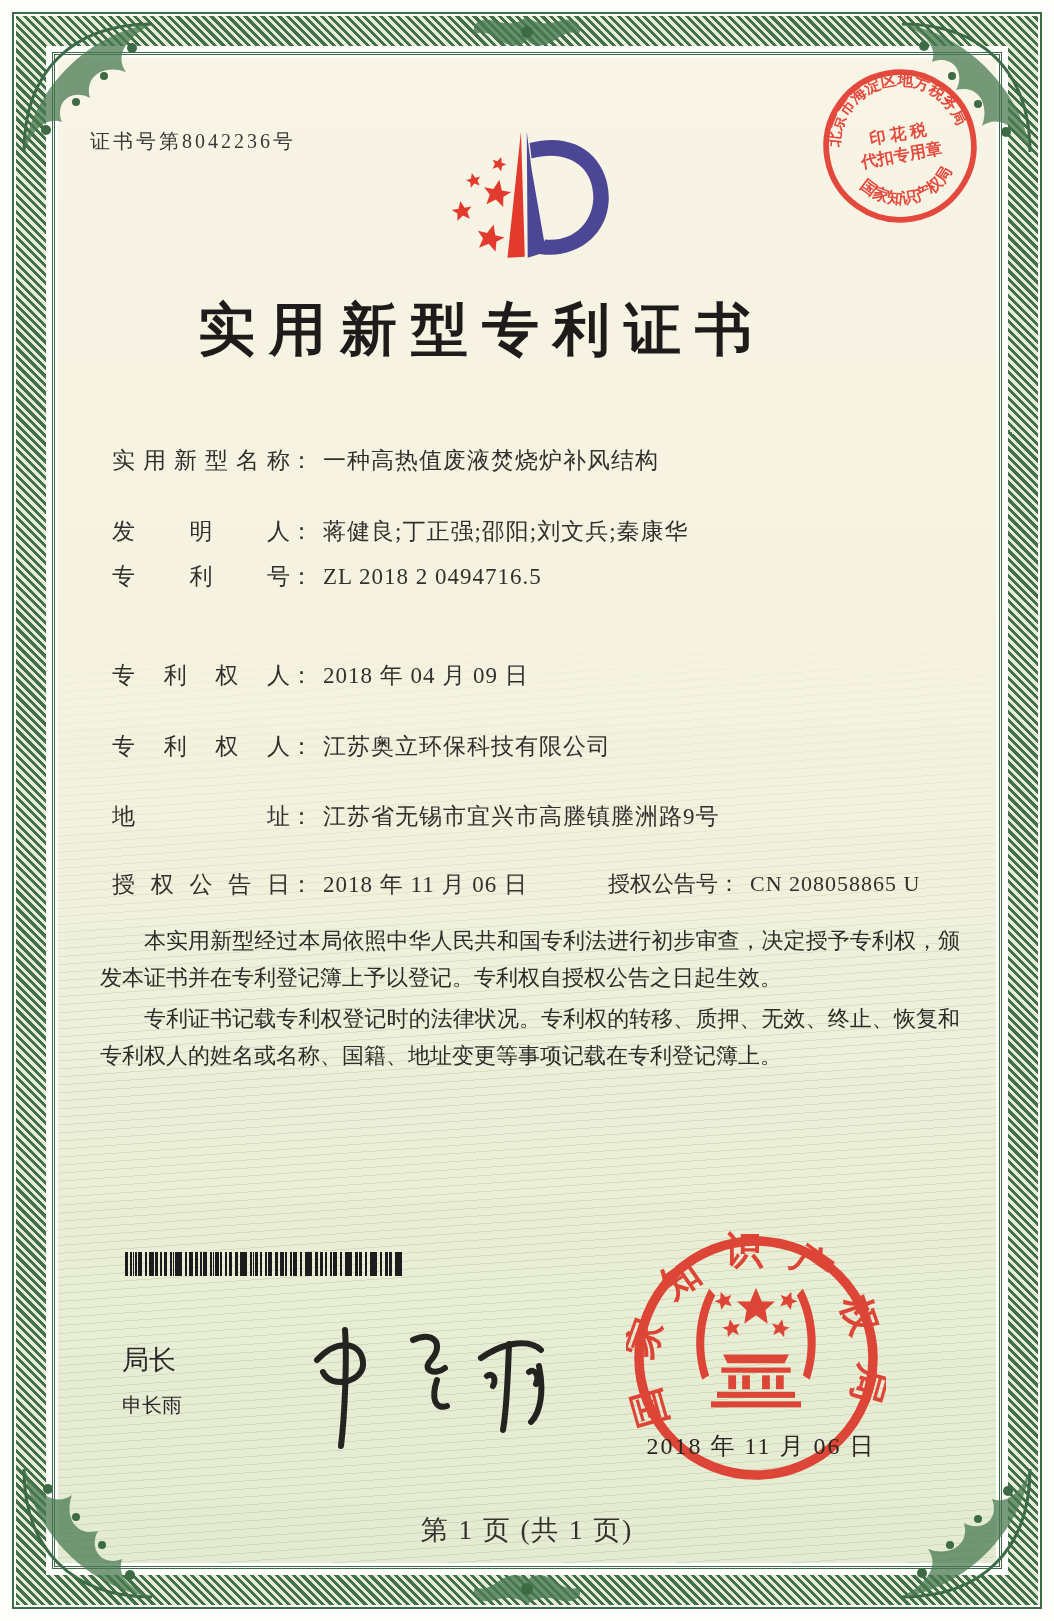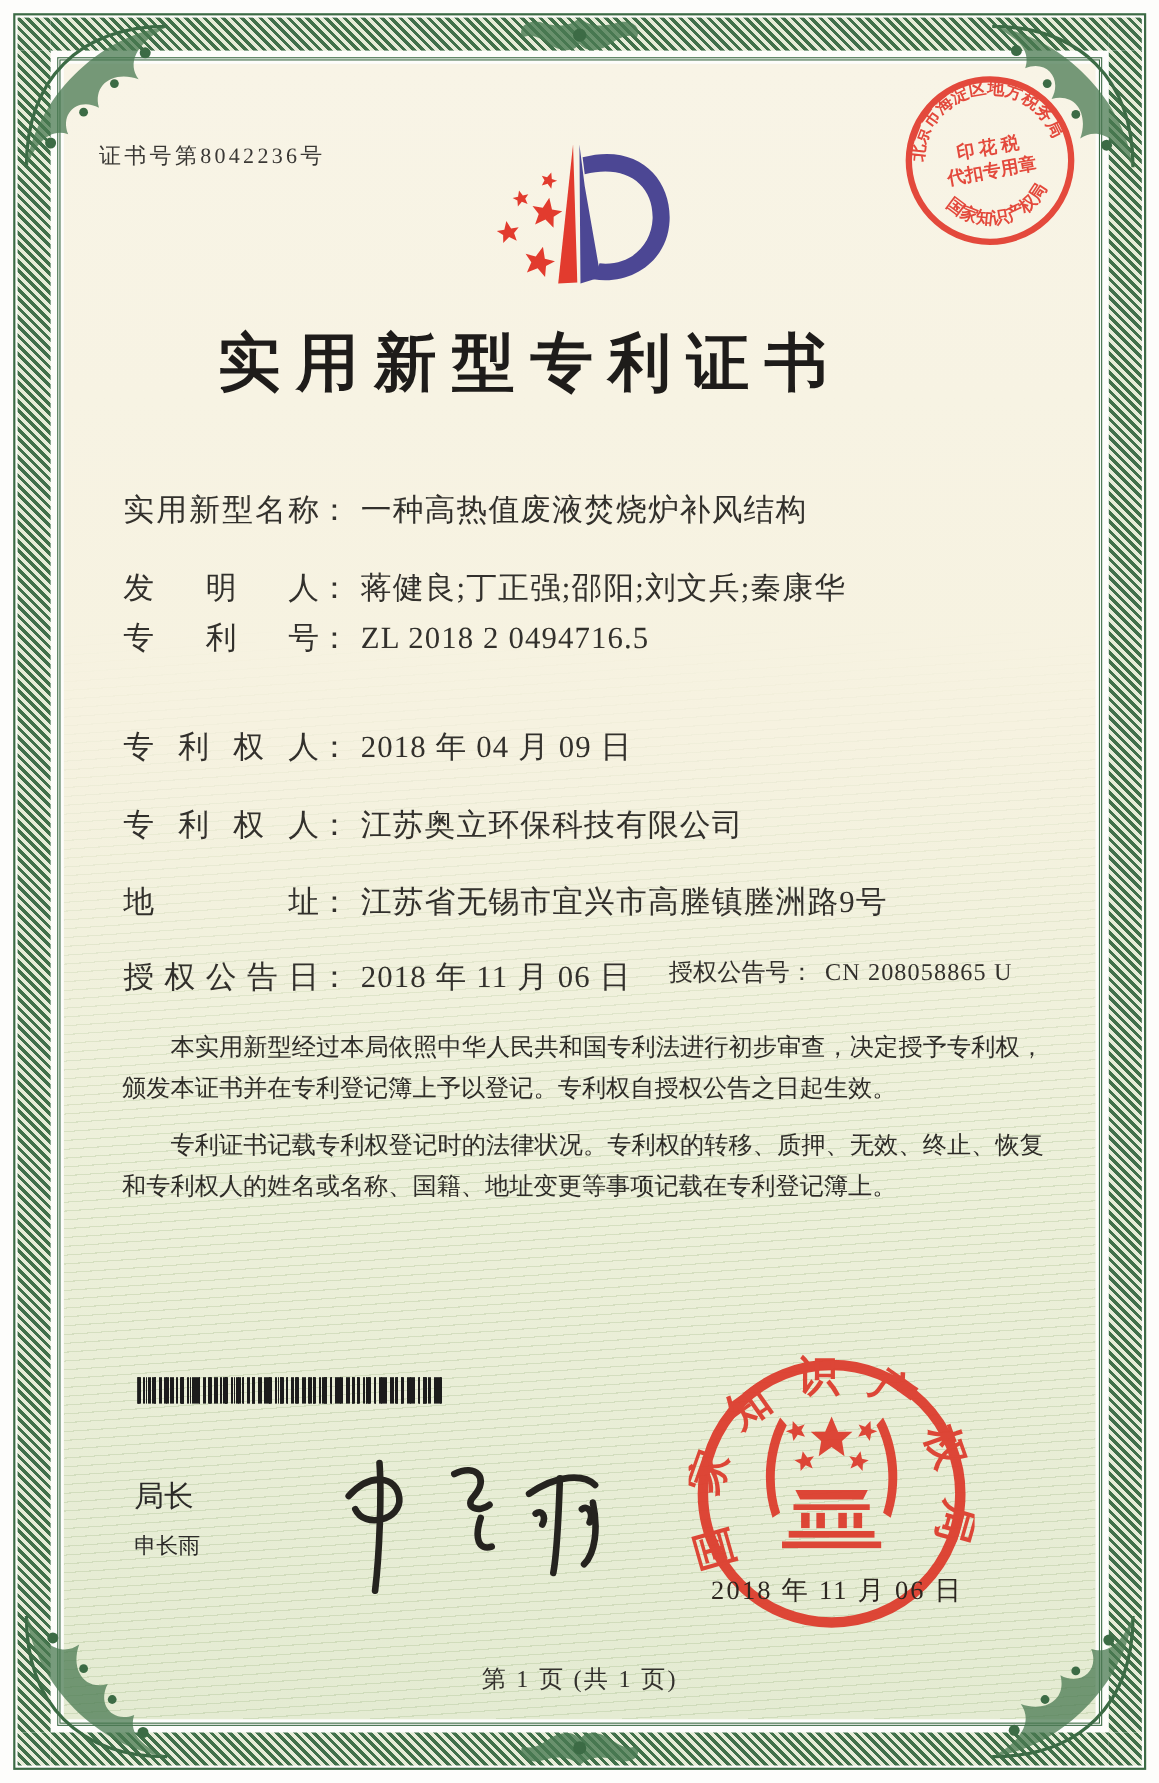--- a/index.html
+++ b/index.html
@@ -28,42 +28,42 @@
   .corner.bl{left:18px;bottom:18px;transform:rotate(270deg);}
   .medallion{position:absolute;left:467px;width:120px;height:44px;z-index:2;}
   .medallion.top{top:10px;}
   .medallion.bottom{bottom:10px;transform:rotate(180deg);}
   
   .content{position:absolute;inset:0;z-index:3;}
   .cert-number{position:absolute;left:90px;top:128px;font-size:20px;letter-spacing:3px;color:#3a3835;}
   .logo{position:absolute;left:385px;top:116px;width:270px;height:174px;}
   .cert-title{position:absolute;left:0;right:90px;top:292px;text-align:center;
     font-size:57px;font-weight:bold;letter-spacing:14px;color:#1e1c1a;}
-  .row{position:absolute;left:112px;font-size:28px;white-space:nowrap;color:#32302c;}
+  .row{position:absolute;left:112px;font-size:23px;white-space:nowrap;color:#32302c;}
   .flabel{display:inline-block;width:178px;text-align:justify;text-align-last:justify;}
   .fcolon{display:inline-block;margin-right:10px;}
   .fvalue{letter-spacing:1px;}
   .row7r{position:absolute;left:608px;top:869px;font-size:22px;white-space:nowrap;color:#32302c;}
   .paras{position:absolute;left:96px;top:918px;width:868px;font-size:22px;line-height:37px;
     text-align:justify;color:#2e2c28;}
-  .paras p{margin:15px;text-indent:2em;}
+  .paras p{margin:4px;text-indent:2em;}
   .barcode{position:absolute;left:125px;top:1252px;width:278px;height:24px;
     background-image:
       repeating-linear-gradient(90deg,#1c1c1c 0 2px,transparent 2px 5px),
       repeating-linear-gradient(90deg,#1c1c1c 0 1px,transparent 1px 8px),
       repeating-linear-gradient(90deg,#1c1c1c 0 3px,transparent 3px 13px);}
   .signer-title{position:absolute;left:122px;top:1342px;font-size:27px;font-family:"Liberation Sans","DejaVu Sans",sans-serif;color:#2b2a28;}
   .signer-name{position:absolute;left:122px;top:1392px;font-size:20px;font-family:"Liberation Sans","DejaVu Sans",sans-serif;color:#2b2a28;}
   .signature{position:absolute;left:295px;top:1318px;width:250px;height:145px;}
   
   .tax-stamp{position:absolute;left:818px;top:64px;width:164px;height:164px;transform:rotate(-10deg);opacity:.92;z-index:4;}
   .official-seal{position:absolute;left:626px;top:1228px;width:260px;height:260px;opacity:.93;z-index:4;}
   .seal-date{position:absolute;left:636px;top:1430px;width:250px;text-align:center;
     font-size:24px;letter-spacing:2px;color:#2c2620;z-index:5;}
-  .page-footer{position:absolute;left:0;right:0;top:1512px;text-align:center;font-size:22px;
+  .page-footer{position:absolute;left:0;right:0;top:1512px;text-align:center;font-size:27px;
     letter-spacing:2px;color:#33312d;z-index:3;}
 </style>
 </head>
 <body>
 
 <div class="paper"></div>
 <div class="waves"></div>
 <div class="frame-outer-line"></div>
 <div class="frame-band"></div>
 <div class="frame-inner-double"></div>

